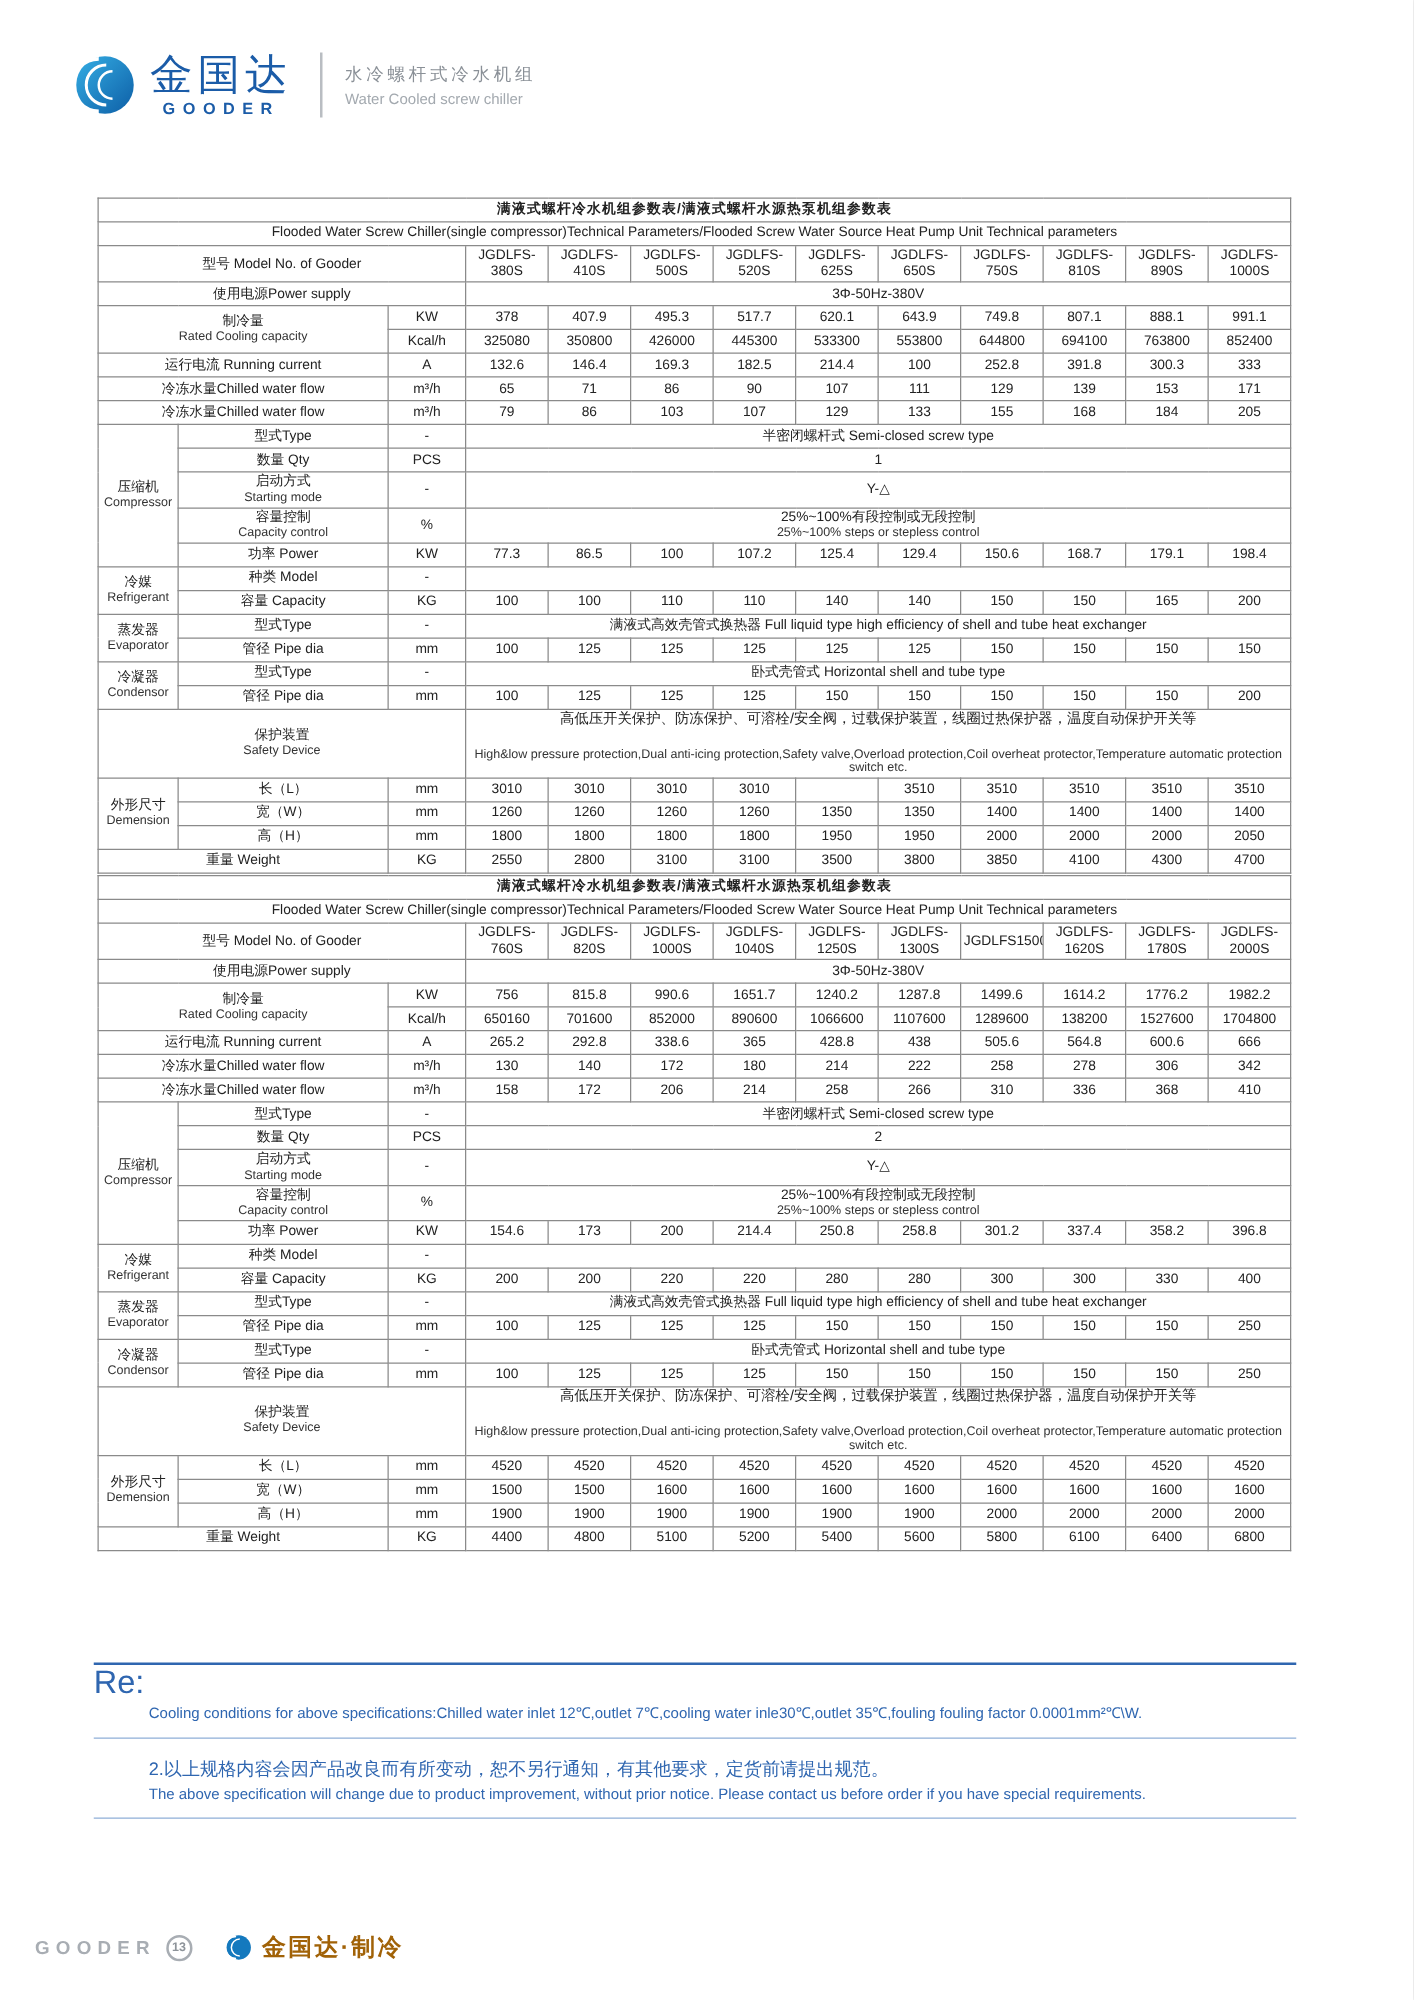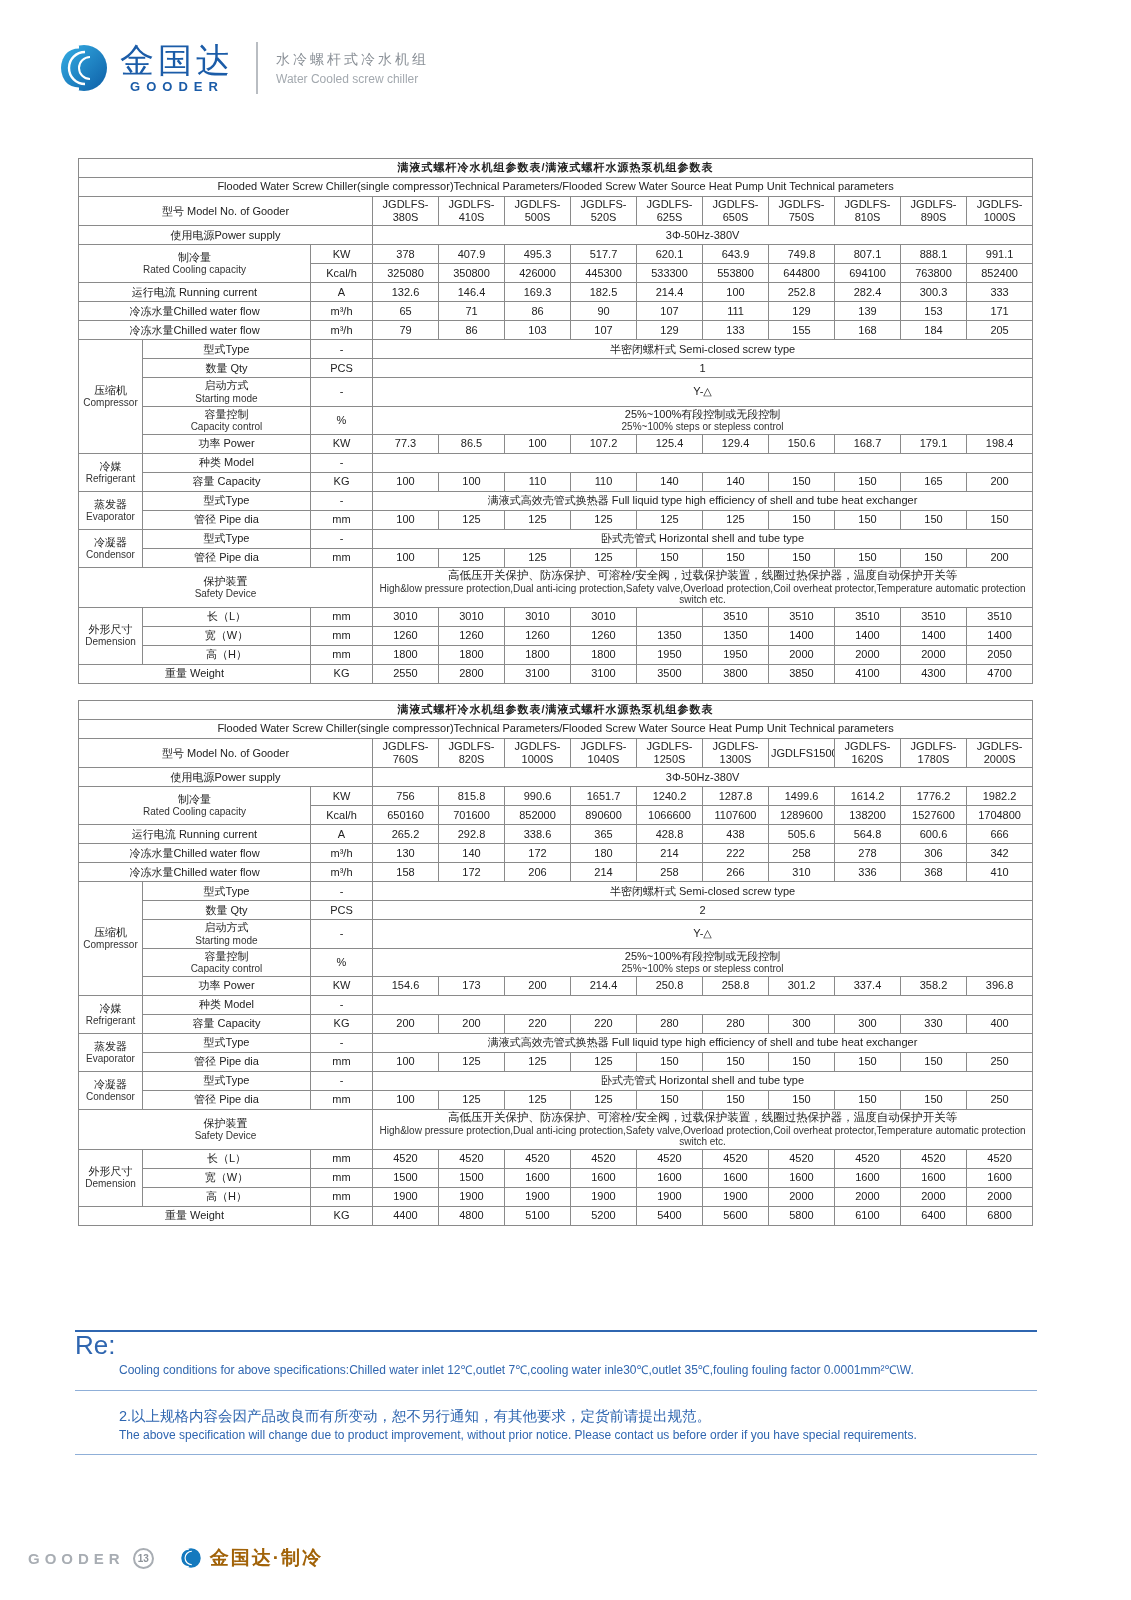--- a/index.html
+++ b/index.html
@@ -21,21 +21,21 @@
   table.spec{border-collapse:collapse;table-layout:fixed;width:769px;border:1px solid #555;}
   table.spec td{border:1px solid #8a8a8a;text-align:center;vertical-align:middle;
       font-size:11px;color:#222;height:16px;padding:1px 2px;line-height:1.2;background:#fff;overflow:hidden;}
   td.ttl{background:#c3e6f3;color:#1a5ba6;font-weight:bold;font-size:17px;height:33px;letter-spacing:1px;}
   td.sub{background:#ffffff;color:#3c3c3c;font-size:11.5px;height:18px;}
   td.lbl{background:#f7f7dc;color:#2b2b2b;}
   td.unit{background:#f7f7dc;font-size:10.5px;}
   td .en{font-size:10px;color:#333;}
   td.safety{text-align:left;padding:2px 6px;}
   td.safety .cn{font-size:11.5px;}
-  td.safety .en{font-size:10px;line-height:1.15;}
+  td.safety .en{font-size:10px;line-height:1.15;margin-top:15px;}
   
   .notes{position:absolute;left:75px;top:1330px;width:962px;color:#2f66b0;}
   .rule-thick{height:2px;background:#2f66b0;}
   .rule-thin{height:1px;background:#8fafd8;}
   .note1{display:flex;align-items:flex-end;}
   .re{font-size:26px;line-height:1;margin-right:2px;}
   .n-cn{font-size:14.5px;line-height:1.25;}
   .n-en{font-size:12px;margin:3px 0 12px 44px;}
   .n2{margin:16px 0 0 44px;}
   
@@ -151,21 +151,21 @@
           <tr>
             <td colspan="2" class="lbl">运行电流 Running current</td>
             <td class="unit">A</td>
             <td class="val">132.6</td>
             <td class="val">146.4</td>
             <td class="val">169.3</td>
             <td class="val">182.5</td>
             <td class="val">214.4</td>
             <td class="val">100</td>
             <td class="val">252.8</td>
-            <td class="val">282.4</td>
+            <td class="val">391.8</td>
             <td class="val">300.3</td>
             <td class="val">333</td>
           </tr>
           <tr>
             <td colspan="2" class="lbl">冷冻水量Chilled water flow</td>
             <td class="unit">m³/h</td>
             <td class="val">65</td>
             <td class="val">71</td>
             <td class="val">86</td>
             <td class="val">90</td>

